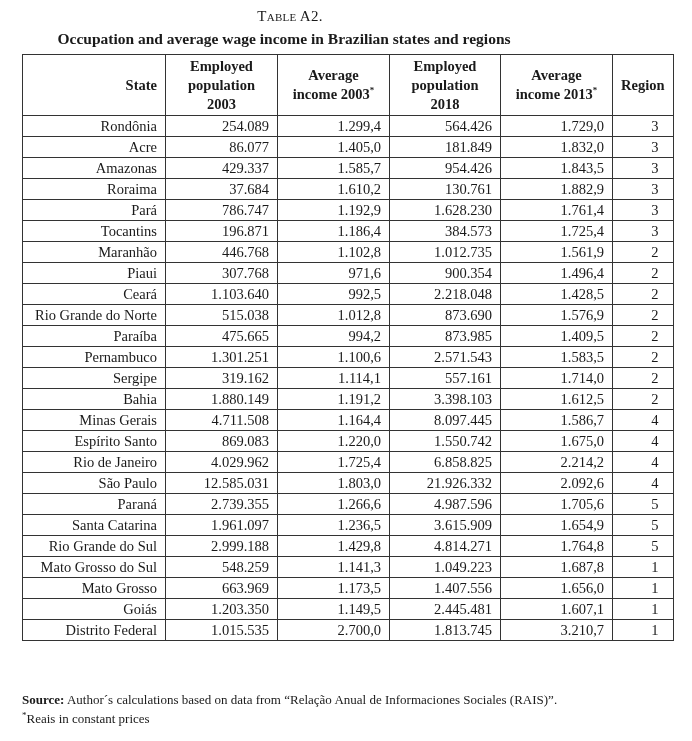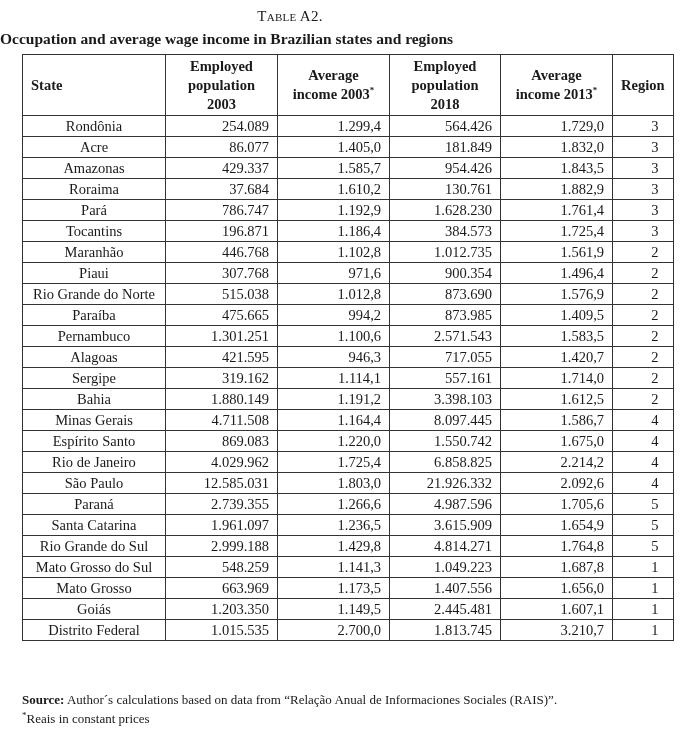--- a/index.html
+++ b/index.html
@@ -8,38 +8,38 @@
     font-family: "Liberation Serif", "DejaVu Serif", serif;
     color: #1a1a1a;
   }
   .table-title {
     position: absolute; left: 0; top: 8px; width: 580px;
     text-align: center; font-size: 15px; letter-spacing: 0.3px;
   }
   .table-title .small-caps { font-variant: small-caps; }
   .table-subtitle {
     position: absolute; left: 0; top: 30px; width: 568px;
-    text-align: left; font-size: 15.5px; font-weight: bold;
+    text-align: center; font-size: 15.5px; font-weight: bold;
   }
   table.data {
     position: absolute; left: 22px; top: 54px;
     border-collapse: collapse;
     font-size: 14.5px;
   }
   table.data th, table.data td {
     border: 1px solid #333;
     padding: 0 8px;
   }
   table.data th {
     font-weight: bold; text-align: center; line-height: 19px; height: 60px;
     vertical-align: middle;
   }
-  table.data th.state-h { text-align: left; }
+  table.data th.state-h { text-align: right; }
   table.data td { height: 20px; line-height: 20px; text-align: right; white-space: nowrap; }
-  table.data td.state { text-align: center; margin-top: 43px; }
+  table.data td.state { text-align: right; margin-top: 43px; }
   table.data td.region { text-align: right; padding-right: 14px; }
   col.c0 { width: 143px; }
   col.c1 { width: 112px; }
   col.c2 { width: 112px; }
   col.c3 { width: 111px; }
   col.c4 { width: 112px; }
   col.c5 { width: 57px; }
   sup { font-size: 9px; vertical-align: super; line-height: 0; }
   .notes {
     position: absolute; left: 22px; top: 690px; font-size: 13px; line-height: 19px;
@@ -132,20 +132,28 @@
       </tr>
       <tr>
         <td class="state">Piaui</td>
         <td>307.768</td>
         <td>971,6</td>
         <td>900.354</td>
         <td>1.496,4</td>
         <td class="region">2</td>
       </tr>
       <tr>
+        <td class="state">Ceará</td>
+        <td>1.103.640</td>
+        <td>992,5</td>
+        <td>2.218.048</td>
+        <td>1.428,5</td>
+        <td class="region">2</td>
+      </tr>
+      <tr>
         <td class="state">Rio Grande do Norte</td>
         <td>515.038</td>
         <td>1.012,8</td>
         <td>873.690</td>
         <td>1.576,9</td>
         <td class="region">2</td>
       </tr>
       <tr>
         <td class="state">Paraíba</td>
         <td>475.665</td>
@@ -153,28 +161,20 @@
         <td>873.985</td>
         <td>1.409,5</td>
         <td class="region">2</td>
       </tr>
       <tr>
         <td class="state">Pernambuco</td>
         <td>1.301.251</td>
         <td>1.100,6</td>
         <td>2.571.543</td>
         <td>1.583,5</td>
-        <td class="region">2</td>
-      </tr>
-      <tr>
-        <td class="state">Alagoas</td>
-        <td>421.595</td>
-        <td>946,3</td>
-        <td>717.055</td>
-        <td>1.420,7</td>
         <td class="region">2</td>
       </tr>
       <tr>
         <td class="state">Sergipe</td>
         <td>319.162</td>
         <td>1.114,1</td>
         <td>557.161</td>
         <td>1.714,0</td>
         <td class="region">2</td>
       </tr>

